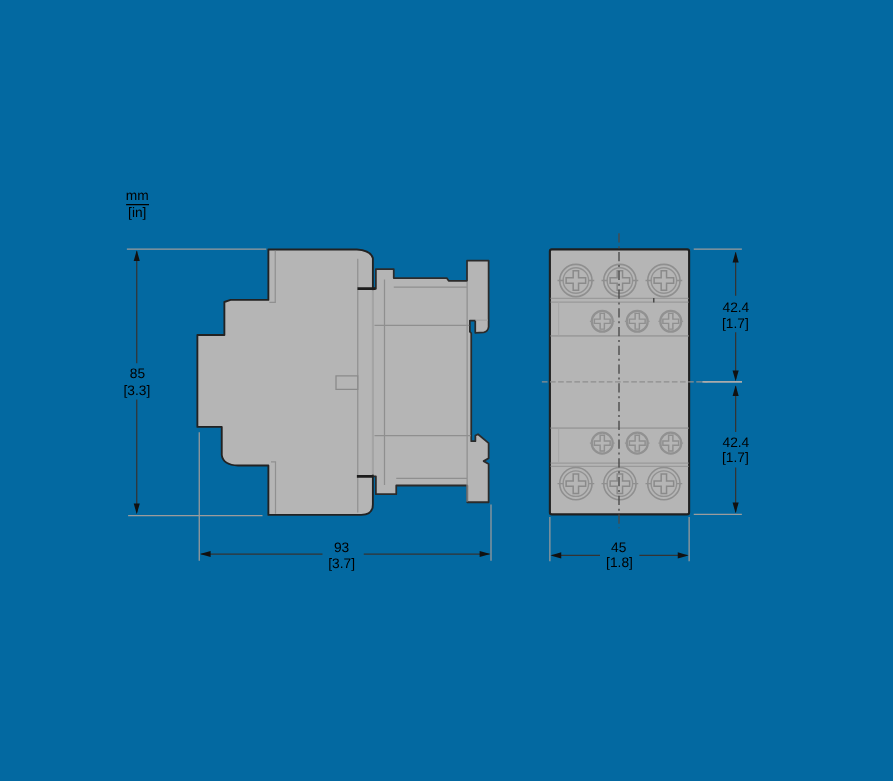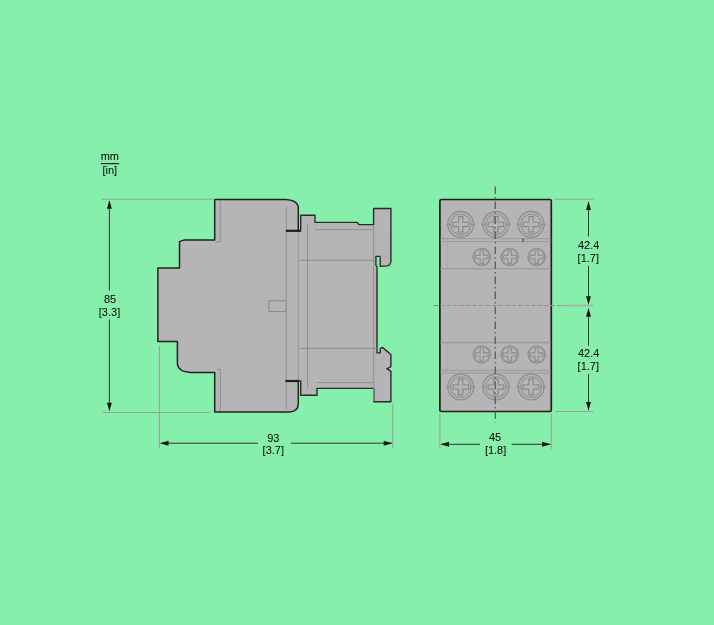--- a/index.html
+++ b/index.html
@@ -1,16 +1,16 @@
 <!DOCTYPE html>
 <html><head>
 <meta charset="utf-8">
 <style>
   html,body{margin:0;padding:0;background:#ffffff;}
-  .canvas{position:relative;width:714px;height:625px;background:#86efac;overflow:hidden;}
+  .canvas{position:relative;width:714px;height:625px;background:#0369a1;overflow:hidden;}
   svg{position:absolute;left:0;top:0;}
   text{font-family:"Liberation Sans",sans-serif;fill:#000;}
 </style>
 </head>
 <body>
 <div class="canvas">
 <svg width="714" height="625" viewBox="0 0 714 625" style="filter:opacity(0.999);">
   <defs>
 
     <g id="bigscrew" fill="none">

